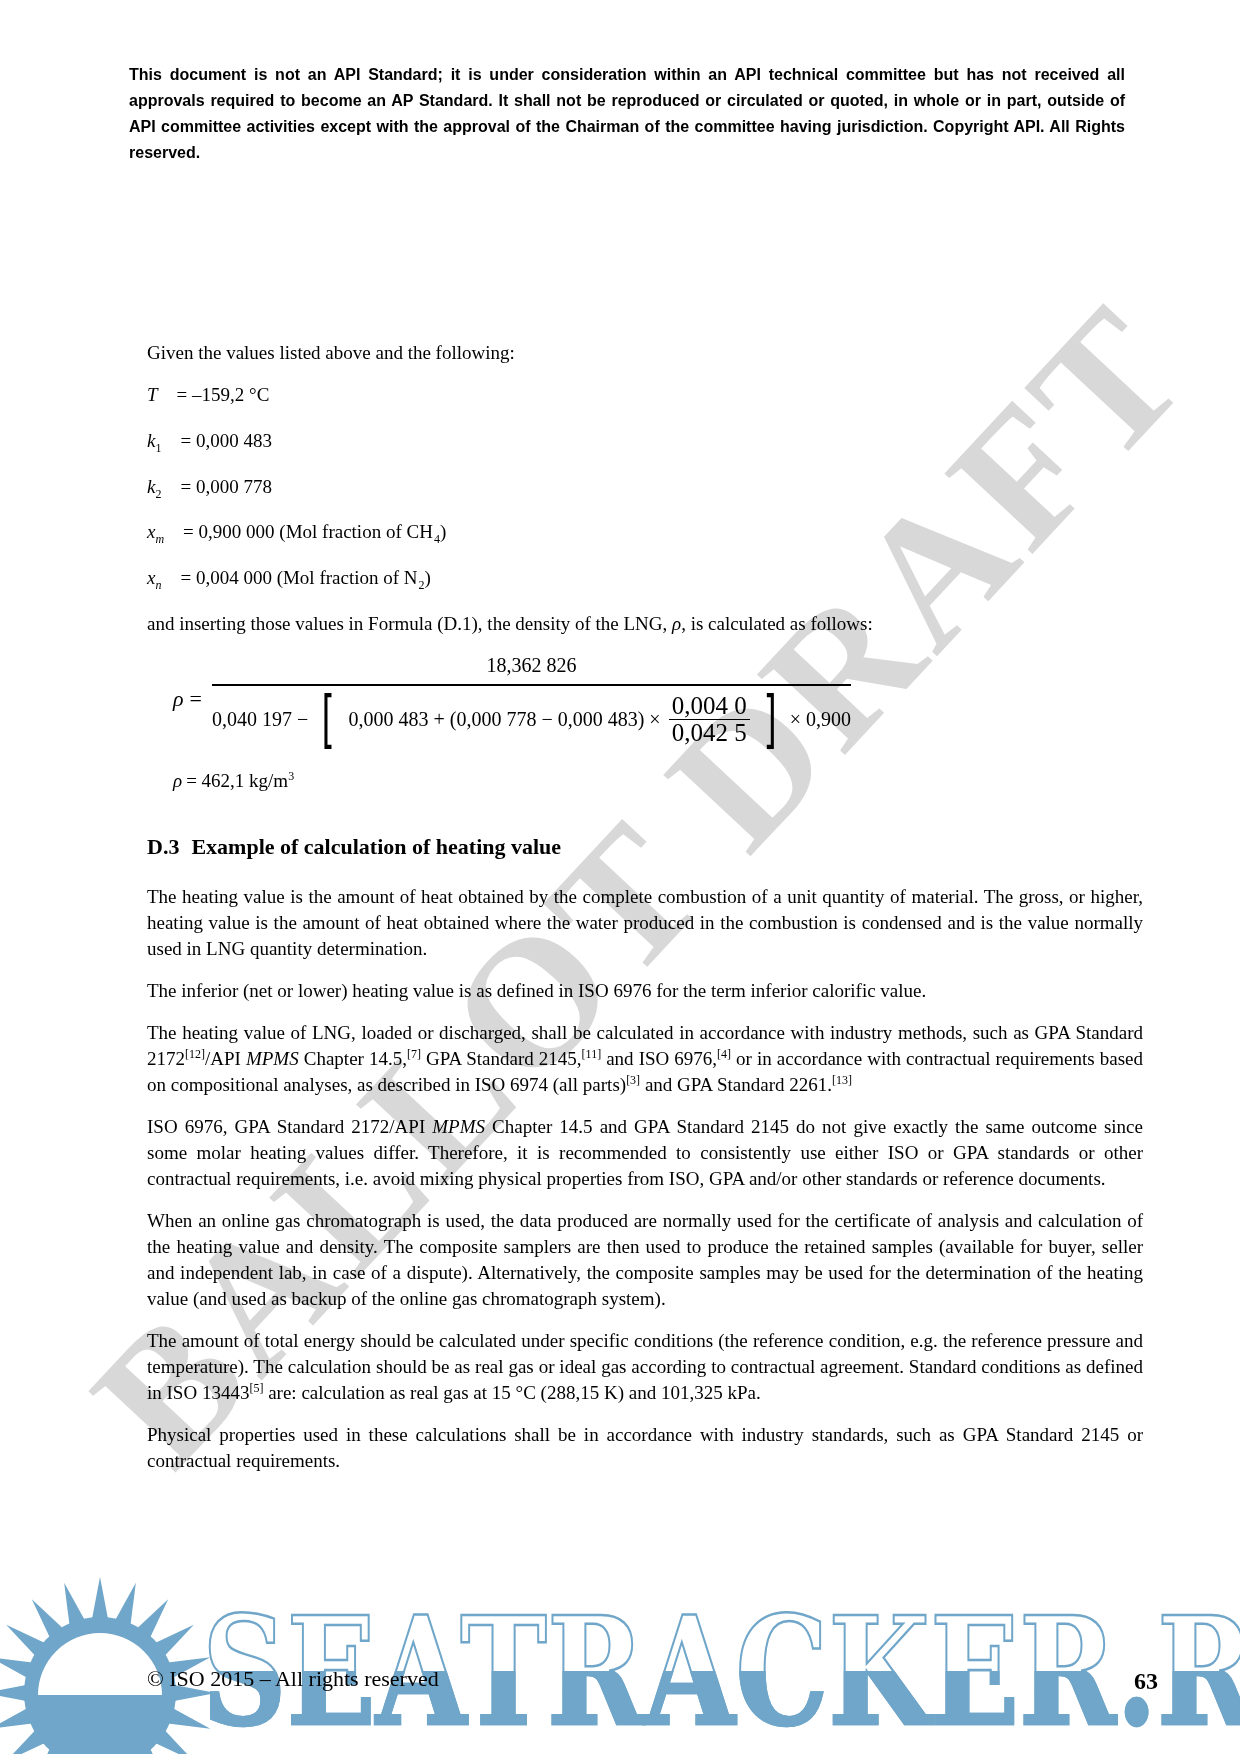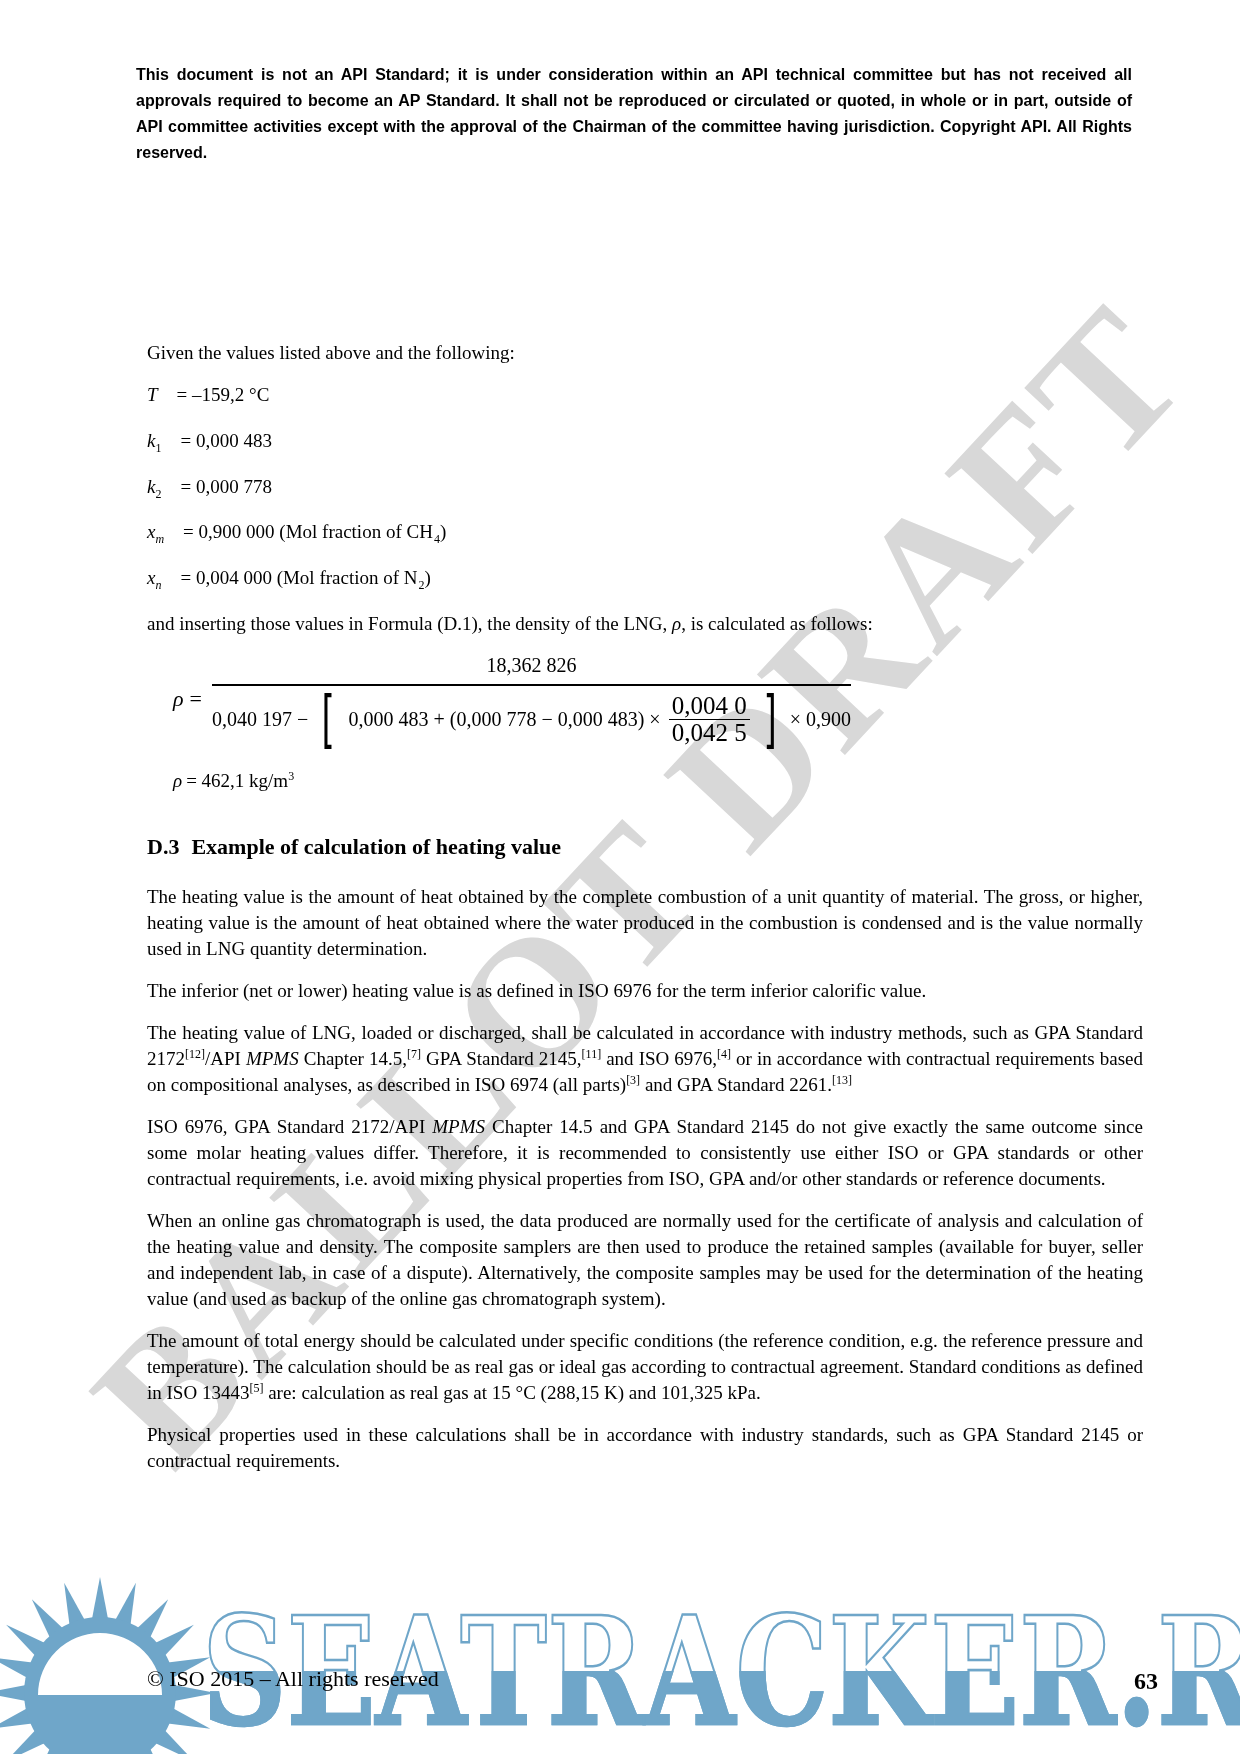--- a/index.html
+++ b/index.html
@@ -11,21 +11,21 @@
   
   .wm-diagonal{
     position:absolute;left:-260px;top:780px;width:1800px;z-index:0;
     text-align:center;transform:rotate(-47deg);
     font-family:"Liberation Serif",serif;font-weight:bold;
     font-size:182px;letter-spacing:6px;white-space:nowrap;
     color:#d8d8d8;user-select:none;
   }
   
   .disclaimer{
-    position:absolute;left:136px;top:62px;width:996px;z-index:2;
+    position:absolute;left:129px;top:62px;width:996px;z-index:2;
     font-family:"Liberation Sans",sans-serif;font-weight:bold;
     font-size:16px;line-height:26px;text-align:justify;
   }
   
   .main{
     position:absolute;left:147px;top:340px;width:996px;z-index:2;
     font-size:19px;line-height:26px;text-align:justify;
   }
   .main p{margin:0 0 16px 0;}
   .intro{margin-bottom:14px;}

